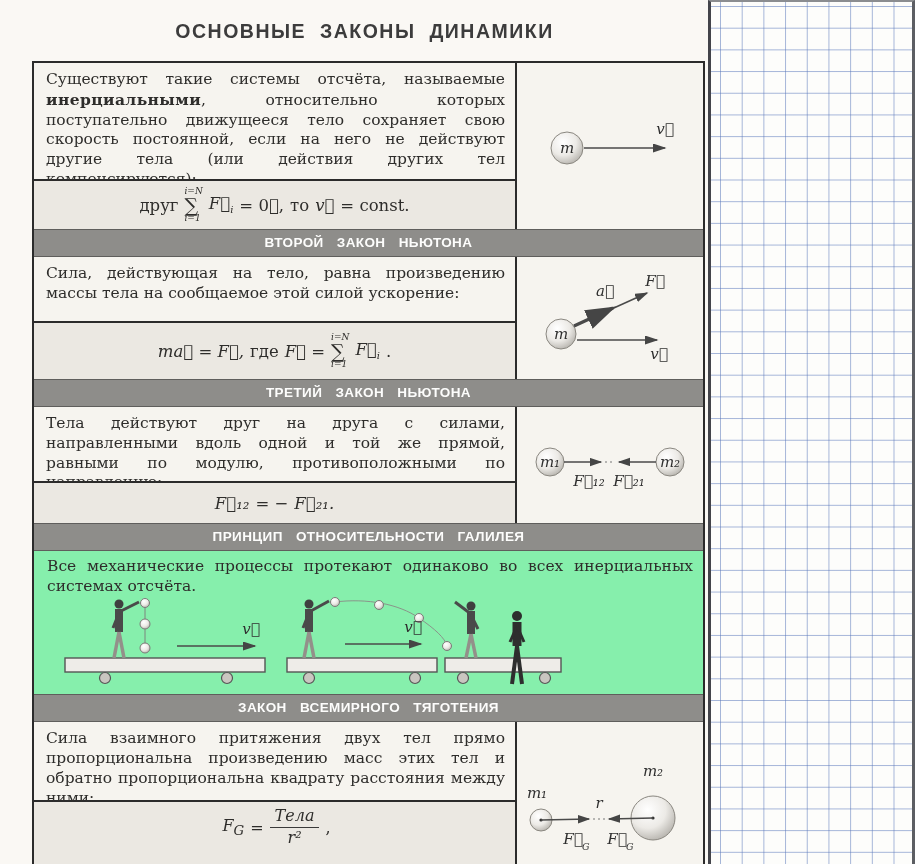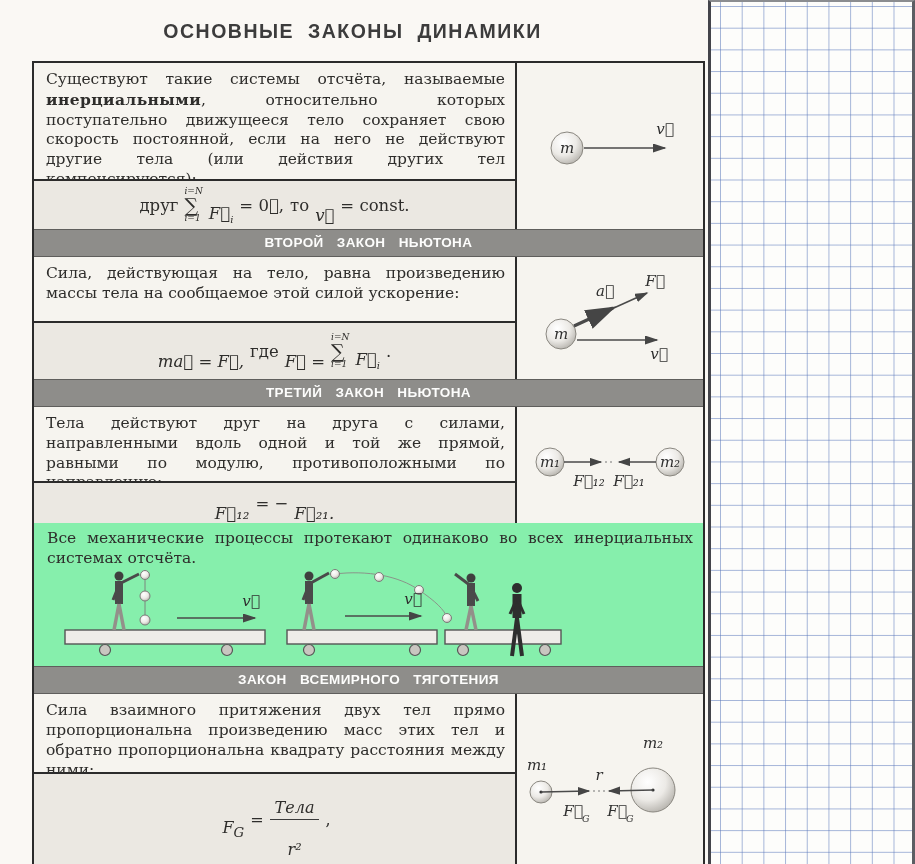--- a/index.html
+++ b/index.html
@@ -17,21 +17,21 @@
     background-image:
       linear-gradient(to right, rgba(92,122,188,.55) 1.2px, transparent 1.2px),
       linear-gradient(to bottom, rgba(92,122,188,.55) 1.2px, transparent 1.2px);
     background-size:21.7px 21.7px;
     background-position:9px 4px;
     border-left:3px solid #43444a;
     border-right:3px solid #5c5e63;
     border-top:2px solid #8b8d90;
   }
   
-  .card { position:absolute; top:0; left:0; width:705px; height:864px; background:#faf8f4; }
+  .card { position:absolute; top:0; left:0; width:705px; height:864px; background:#faf8f4;padding-left:12px; }
   .page-title {
     margin:0; padding-top:20px; text-align:center;
     font-family:"Liberation Sans", sans-serif; font-weight:bold;
     font-size:19.5px; letter-spacing:1.5px; word-spacing:7px; color:#3c3c3c;
   }
   .law-table {
     position:absolute; left:32px; top:61px; width:673px;
     border:2px solid #2b2b2b; background:#f6f4ef; box-sizing:border-box;
   }
   .band {
@@ -48,21 +48,21 @@
   }
   .txt {
     padding:7px 10px 5px 12px; font-size:15.5px; line-height:1.28;
     text-align:justify; background:#f6f4ef; border-bottom:2px solid #2b2b2b;
   }
   .txt b { letter-spacing:.4px; }
   .frm {
     background:#ebe8e2; display:flex; align-items:center; justify-content:center;
     gap:6px; font-size:16.5px; padding:4px 6px;
   }
-  .it { font-style:italic;margin-top:20px; }
+  .it { font-style:italic; }
   .frm sub { font-size:10px; font-style:italic; }
   .sum { display:inline-flex; flex-direction:column; line-height:1; }
   .sum .lim { font-size:9px; font-style:italic; line-height:1; }
   .sum .sg { font-size:19px; line-height:.95; }
   .frac { display:inline-flex; flex-direction:column; align-items:center; line-height:1.05; }
   .frac .num { padding:0 5px 2px; border-bottom:1.4px solid #3a3a3a; }
   .frac .den { padding-top:2px; }
   .gal-cell { background:#86efac; padding:5px 10px 2px 13px; }
   .gal-cell .gtxt { font-size:15.5px; line-height:1.3; text-align:justify; }
   .grav-frm {
@@ -176,20 +176,23 @@
           <text x="153" y="49" text-anchor="middle">m₂</text>
           <line x1="47" y1="44" x2="84" y2="44" stroke="#4a4a4a" stroke-width="1.4" marker-end="url(#ah)"></line>
           <line x1="139" y1="44" x2="102" y2="44" stroke="#4a4a4a" stroke-width="1.4" marker-end="url(#ah)"></line>
           <line x1="88" y1="44" x2="98" y2="44" stroke="#777" stroke-width="1" stroke-dasharray="2,3"></line>
           <text x="72" y="68" text-anchor="middle">F⃗₁₂</text>
           <text x="112" y="68" text-anchor="middle">F⃗₂₁</text>
         </svg>
       </div>
     </div>
 
+    <div class="band">
+      <span>ПРИНЦИП ОТНОСИТЕЛЬНОСТИ ГАЛИЛЕЯ</span>
+    </div>
     <div class="gal-cell">
       <div class="gtxt">Все механические процессы протекают одинаково во всех инерциальных системах отсчёта.</div>
       <svg width="648" height="92" viewBox="0 0 648 92">
 
         <g>
           <rect x="18" y="62" width="200" height="14" fill="#eeece8" stroke="#555" stroke-width="1.4"></rect>
           <circle cx="58" cy="82" r="5.5" fill="#c9c6c0" stroke="#555" stroke-width="1.2"></circle>
           <circle cx="180" cy="82" r="5.5" fill="#c9c6c0" stroke="#555" stroke-width="1.2"></circle>
           <g>
             <circle cx="72" cy="8" r="4.5" fill="#3f3f3f"></circle>

